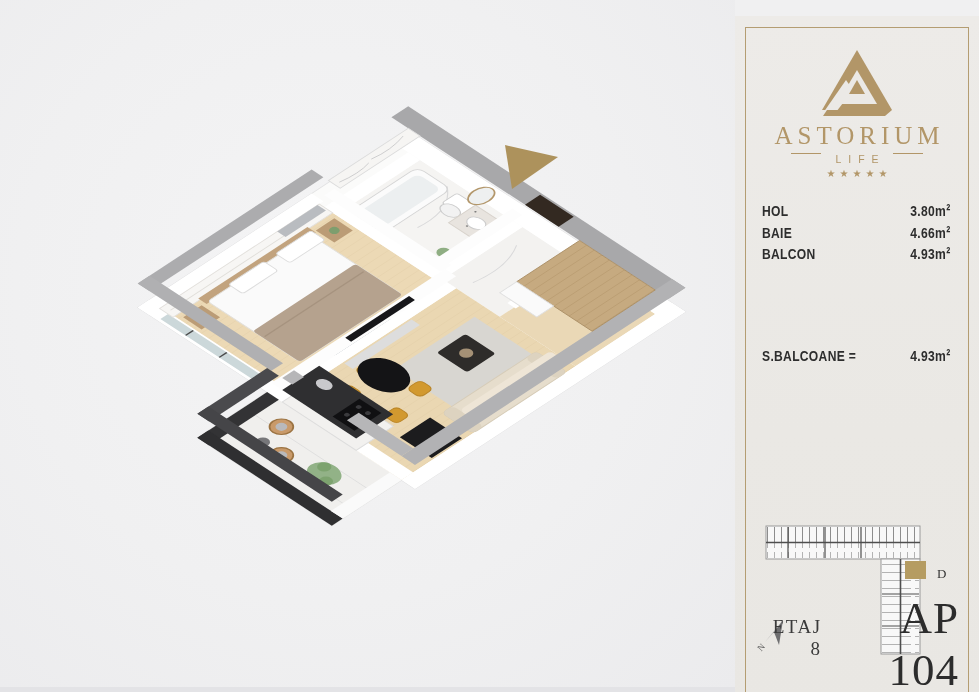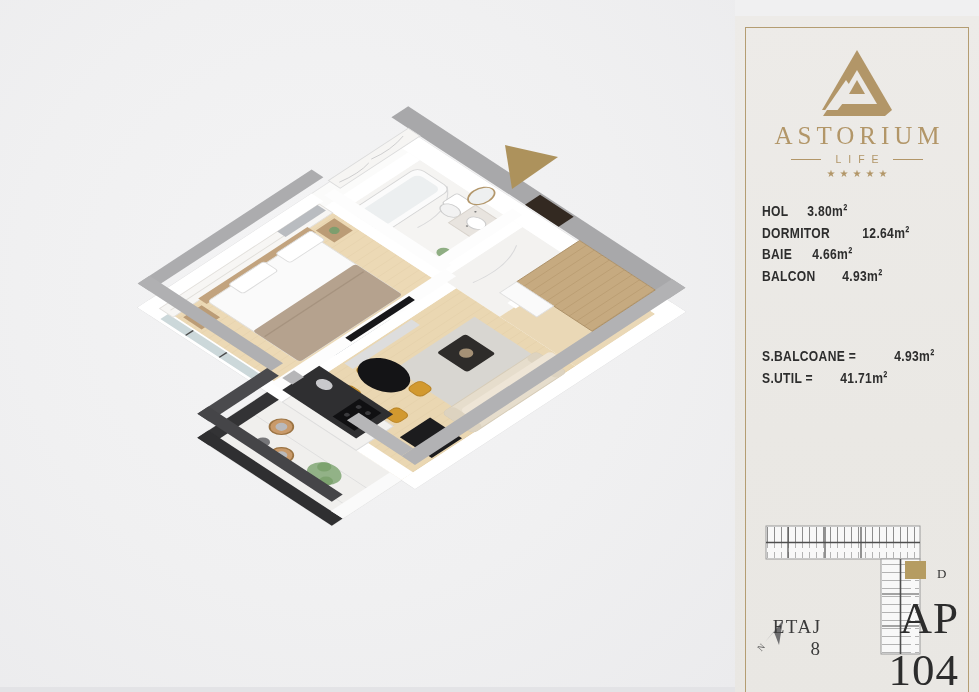--- a/index.html
+++ b/index.html
@@ -11,27 +11,27 @@
   .bottom-strip{position:absolute;left:0;bottom:0;width:735px;height:5px;background:#e3e3e6;}
   
   .panel{position:absolute;left:735px;top:16px;width:244px;height:692px;
          background:linear-gradient(180deg,#edebe8 0%,#eae8e4 60%,#e9e7e3 100%);}
   .panel-border{position:absolute;left:10px;right:10px;top:11px;bottom:13px;
                 border:1.6px solid #b49d72;pointer-events:none;}
   .logo-wrap{position:absolute;left:0;right:0;top:34px;text-align:center;}
   .logo-mark{display:block;margin:0 auto 6px auto;}
   .brand{font-family:"Liberation Serif",serif;font-size:25px;letter-spacing:5px;
          color:#b29668;margin-left:5px;}
-  .life-row{display:flex;align-items:center;justify-content:center;gap:7px;margin-top:3px;}
+  .life-row{display:flex;align-items:flex-start;justify-content:center;gap:7px;margin-top:3px;}
   .life-rule{width:30px;height:1px;background:#b29668;}
   .life-text{font-size:10.5px;letter-spacing:7px;color:#b29668;margin-left:7px;}
   .stars{font-size:10px;letter-spacing:4px;color:#b29668;margin-top:3px;margin-left:4px;}
   .rooms-list{position:absolute;left:27px;right:28px;top:186px;}
   .totals-list{position:absolute;left:27px;right:28px;top:331px;}
-  .spec-row{display:flex;align-items:baseline;height:21.5px;}
+  .spec-row{display:flex;justify-content:space-between;align-items:baseline;height:21.5px;}
   .spec-label,.spec-value{font-weight:bold;font-size:15.5px;color:#2d2d2d;
        letter-spacing:.4px;display:inline-block;white-space:nowrap;}
   .spec-label{transform:scaleX(.78);transform-origin:left center;}
   .spec-value{transform:scaleX(.78);transform-origin:right center;}
   .minimap-wrap{position:absolute;left:18px;top:500px;width:208px;height:152px;}
   .bottom-row{position:absolute;left:22px;right:20px;bottom:12px;
               display:flex;justify-content:space-between;align-items:baseline;text-align:right;}
   .etaj{font-family:"Liberation Serif",serif;font-size:19px;letter-spacing:1.5px;color:#3b3b3b;}
   .ap{font-family:Liberation Serif, serif;font-size:45px;letter-spacing:1px;color:#2c2c2c;}
 </style>
@@ -211,41 +211,33 @@
       </div>
       <div class="stars">★★★★★</div>
     </div>
 
     <div class="rooms-list">
       <div class="spec-row">
         <span class="spec-label">HOL</span>
         <span class="spec-value">3.80m²</span>
       </div>
       <div class="spec-row">
-        <span class="spec-label">DORMITOR</span>
-        <span class="spec-value">12.64m²</span>
-      </div>
-      <div class="spec-row">
         <span class="spec-label">BAIE</span>
         <span class="spec-value">4.66m²</span>
       </div>
       <div class="spec-row">
         <span class="spec-label">BALCON</span>
         <span class="spec-value">4.93m²</span>
       </div>
     </div>
 
     <div class="totals-list">
       <div class="spec-row">
         <span class="spec-label">S.BALCOANE =</span>
         <span class="spec-value">4.93m²</span>
-      </div>
-      <div class="spec-row">
-        <span class="spec-label">S.UTIL =</span>
-        <span class="spec-value">41.71m²</span>
       </div>
     </div>
 
     <div class="minimap-wrap">
       <svg width="208" height="152" viewBox="0 0 208 152">
 
         <rect x="13" y="10" width="154" height="33" fill="#f8f8f8" stroke="#9a9a9a" stroke-width="1"></rect>
         <rect x="14" y="11" width="152" height="15" fill="url(#kmV1)"></rect>
 
         <rect x="128" y="43" width="39" height="95" fill="#f8f8f8" stroke="#9a9a9a" stroke-width="1"></rect>

